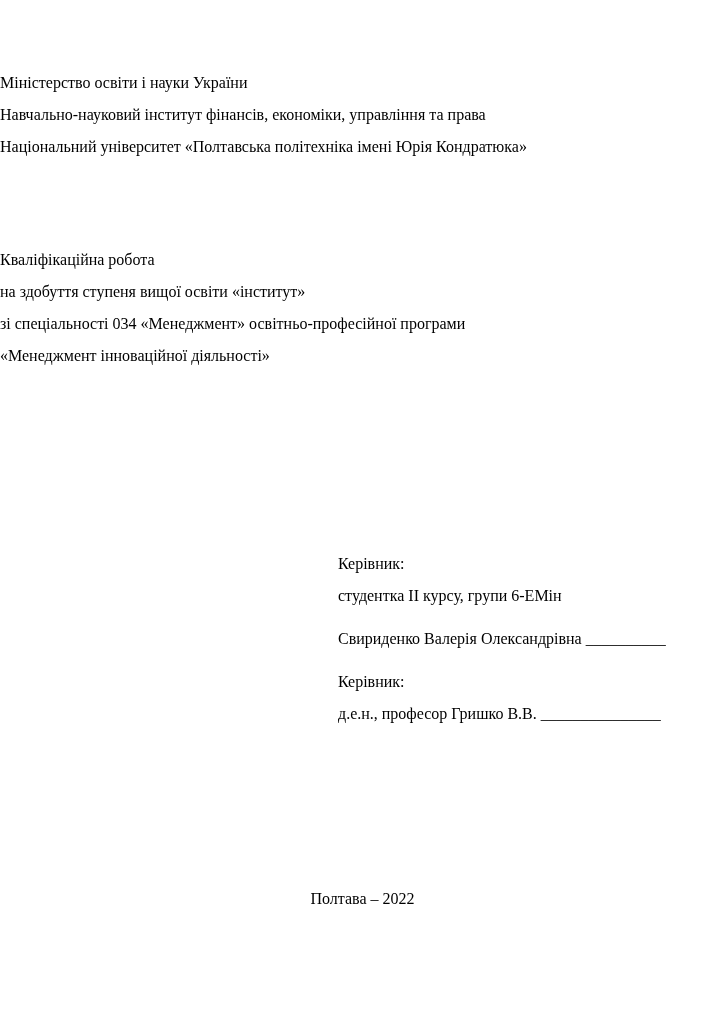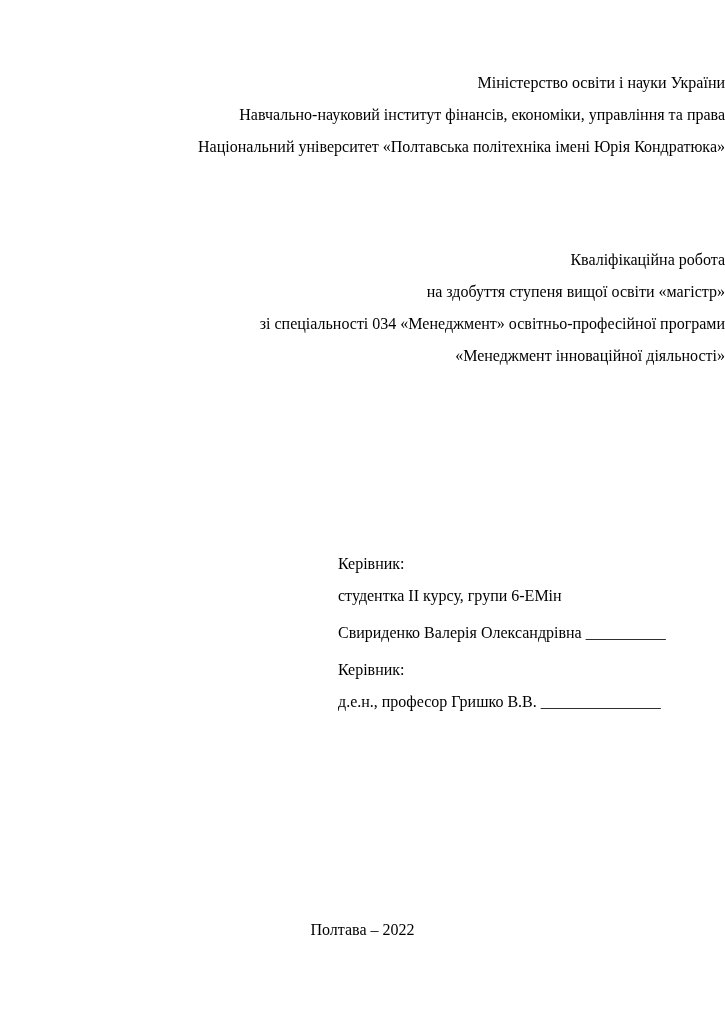--- a/index.html
+++ b/index.html
@@ -14,22 +14,21 @@
     color: #000000;
   }
   .page {
     position: relative;
     width: 725px;
     height: 1024px;
     background: #ffffff;
     overflow: hidden;
   }
   .center {
-    text-align: right;
-    padding-left: 36px;
+    text-align: left;
   }
   .header-block {
     position: absolute;
     top: 67px;
     left: 0;
     right: 0;
     font-size: 16px;
     line-height: 32px;
   }
   .title-block {
@@ -48,47 +47,46 @@
     top: 548px;
     left: 338px;
     font-size: 16px;
     line-height: 32px;
     text-align: left;
   }
   .author-block p {
     margin: 0;
   }
   .author-block p.gap-top {
-    margin-top: 5px;
+    margin-top: 11px;
   }
   .footer {
     position: absolute;
     top: 889px;
     left: 0;
     right: 0;
     text-align: center;
     font-size: 16px;
     line-height: 20px;
-    margin-top: 31px;
   }
 </style>
 </head>
 <body>
 
 <div class="page">
 
   <div class="header-block center">
     <div>Міністерство освіти і науки України</div>
     <div>Навчально-науковий інститут фінансів, економіки, управління та права</div>
     <div>Національний університет «Полтавська політехніка імені Юрія Кондратюка»</div>
   </div>
 
   <div class="title-block center">
     <div class="work-title">Кваліфікаційна робота</div>
-    <div>на здобуття ступеня вищої освіти «магістр»</div>
+    <div>на здобуття ступеня вищої освіти «інститут»</div>
     <div>зі спеціальності 034 «Менеджмент» освітньо-професійної програми</div>
     <div>«Менеджмент інноваційної діяльності»</div>
   </div>
 
   <div class="author-block">
     <p>Керівник:</p>
     <p>студентка ІІ курсу, групи 6-ЕМін</p>
     <p class="gap-top">Свириденко Валерія Олександрівна __________</p>
     <p class="gap-top">Керівник:</p>
     <p>д.е.н., професор Гришко В.В. _______________</p>

